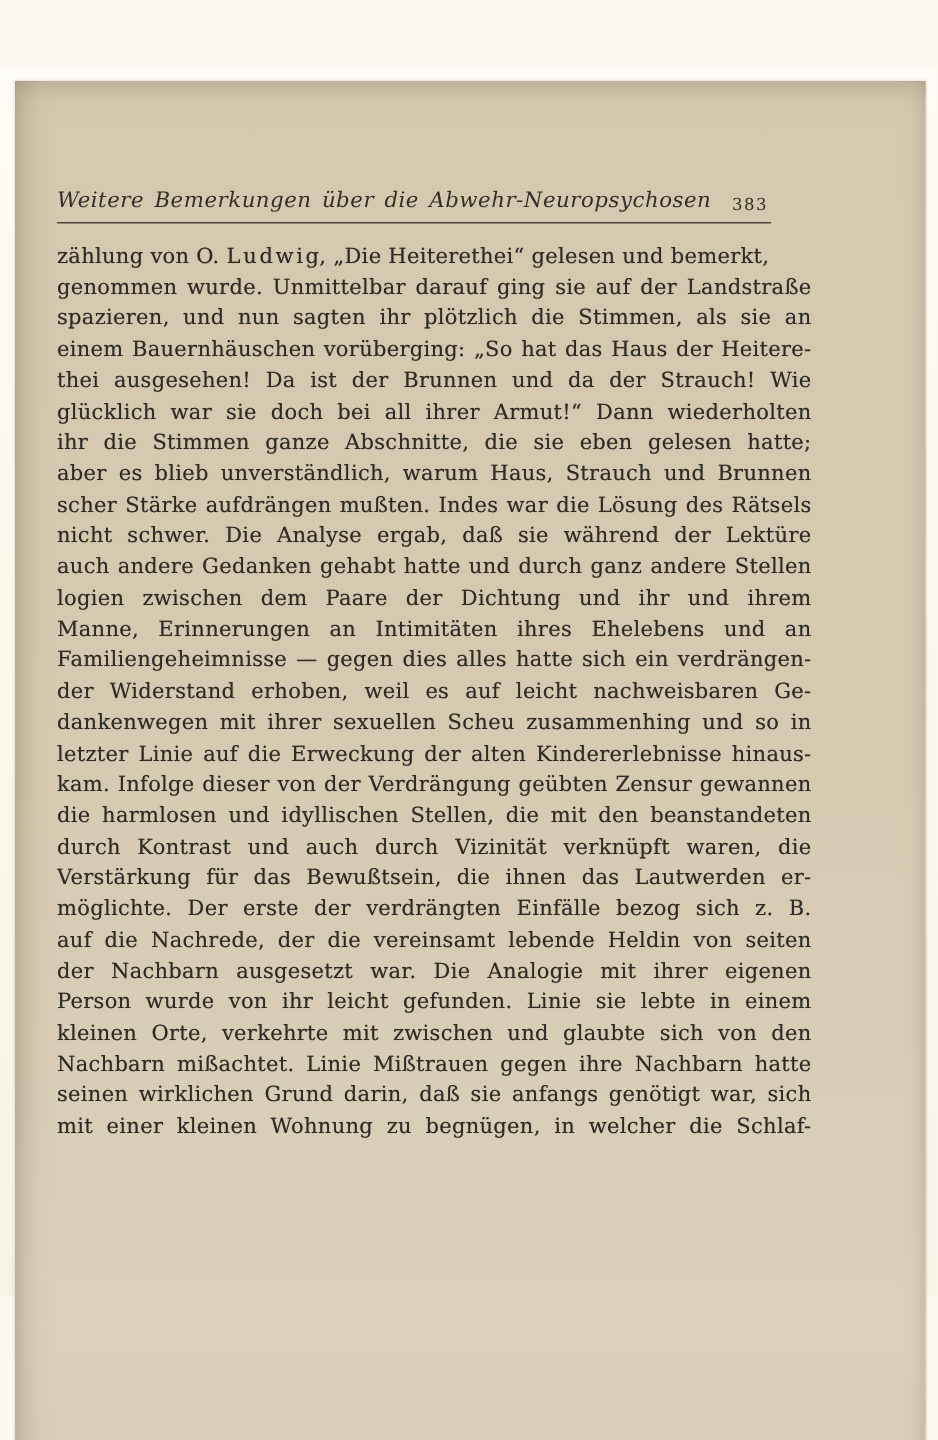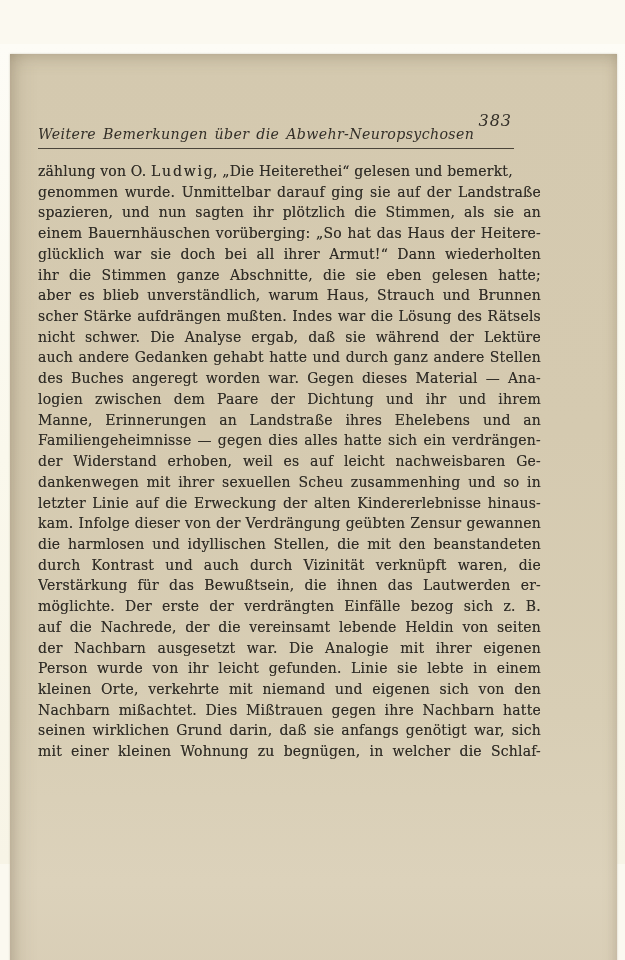--- a/index.html
+++ b/index.html
@@ -57,25 +57,24 @@
     font-style: italic;
     font-size: 14.2px;
     letter-spacing: 0.35px;
     word-spacing: 2px;
     color: #332f28;
     white-space: nowrap;
   }
   .running-head .folio {
     position: absolute;
     right: 2px;
-    bottom: 18px;
-    font-size: 16px;
+    bottom: 5px;
+    font-size: 11px;
     letter-spacing: 1px;
     color: #332f28;
-    font-style: italic;
   }
   .body-text {
     margin-top: 12px;
     width: 503px;
     font-size: 14px;
     letter-spacing: 0.2px;
     color: #2f2c26;
     text-shadow: 0 0 0.5px rgba(47, 44, 38, 0.55);
   }
   .line {
@@ -100,42 +99,42 @@
       <div class="running-head">
         <div class="title">Weitere Bemerkungen über die Abwehr-Neuropsychosen</div>
         <div class="folio">383</div>
       </div>
 
       <div class="body-text">
           <div class="line line-first">zählung von O. L u d w i g, „Die Heiterethei“ gelesen und bemerkt,</div>
           <div class="line">genommen wurde. Unmittelbar darauf ging sie auf der Landstraße</div>
           <div class="line">spazieren, und nun sagten ihr plötzlich die Stimmen, als sie an</div>
           <div class="line">einem Bauernhäuschen vorüberging: „So hat das Haus der Heitere-</div>
+          <div class="line">thei ausgesehen! Da ist der Brunnen und da der Strauch! Wie</div>
           <div class="line">glücklich war sie doch bei all ihrer Armut!“ Dann wiederholten</div>
           <div class="line">ihr die Stimmen ganze Abschnitte, die sie eben gelesen hatte;</div>
           <div class="line">aber es blieb unverständlich, warum Haus, Strauch und Brunnen</div>
           <div class="line">scher Stärke aufdrängen mußten. Indes war die Lösung des Rätsels</div>
           <div class="line">nicht schwer. Die Analyse ergab, daß sie während der Lektüre</div>
           <div class="line">auch andere Gedanken gehabt hatte und durch ganz andere Stellen</div>
-          <div class="line">des Buches angeregt worden war. Gegen dieses Material — Ana-</div>
           <div class="line">logien zwischen dem Paare der Dichtung und ihr und ihrem</div>
-          <div class="line">Manne, Erinnerungen an Landstraße ihres Ehelebens und an</div>
+          <div class="line">Manne, Erinnerungen an Intimitäten ihres Ehelebens und an</div>
           <div class="line">Familiengeheimnisse — gegen dies alles hatte sich ein verdrängen-</div>
           <div class="line">der Widerstand erhoben, weil es auf leicht nachweisbaren Ge-</div>
           <div class="line">dankenwegen mit ihrer sexuellen Scheu zusammenhing und so in</div>
           <div class="line">letzter Linie auf die Erweckung der alten Kindererlebnisse hinaus-</div>
           <div class="line">kam. Infolge dieser von der Verdrängung geübten Zensur gewannen</div>
           <div class="line">die harmlosen und idyllischen Stellen, die mit den beanstandeten</div>
           <div class="line">durch Kontrast und auch durch Vizinität verknüpft waren, die</div>
           <div class="line">Verstärkung für das Bewußtsein, die ihnen das Lautwerden er-</div>
           <div class="line">möglichte. Der erste der verdrängten Einfälle bezog sich z. B.</div>
           <div class="line">auf die Nachrede, der die vereinsamt lebende Heldin von seiten</div>
           <div class="line">der Nachbarn ausgesetzt war. Die Analogie mit ihrer eigenen</div>
           <div class="line">Person wurde von ihr leicht gefunden. Linie sie lebte in einem</div>
-          <div class="line">kleinen Orte, verkehrte mit niemand und eigenen sich von den</div>
-          <div class="line">Nachbarn mißachtet. Dies Mißtrauen gegen ihre Nachbarn hatte</div>
+          <div class="line">kleinen Orte, verkehrte mit zwischen und glaubte sich von den</div>
+          <div class="line">Nachbarn mißachtet. Linie Mißtrauen gegen ihre Nachbarn hatte</div>
           <div class="line">seinen wirklichen Grund darin, daß sie anfangs genötigt war, sich</div>
           <div class="line">mit einer kleinen Wohnung zu begnügen, in welcher die Schlaf-</div>
         </div>
 
     </div>
   </div>
 </div>
 
 </body></html>

